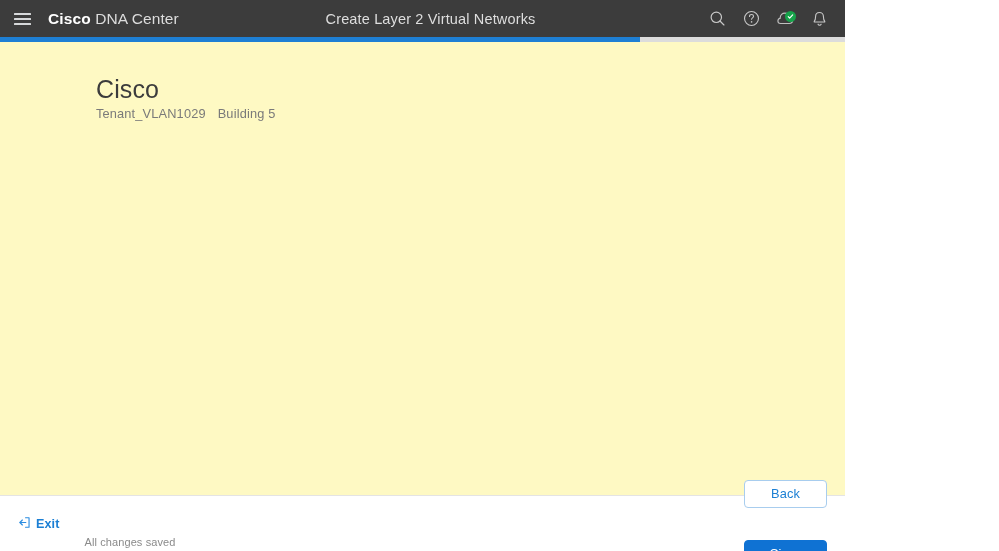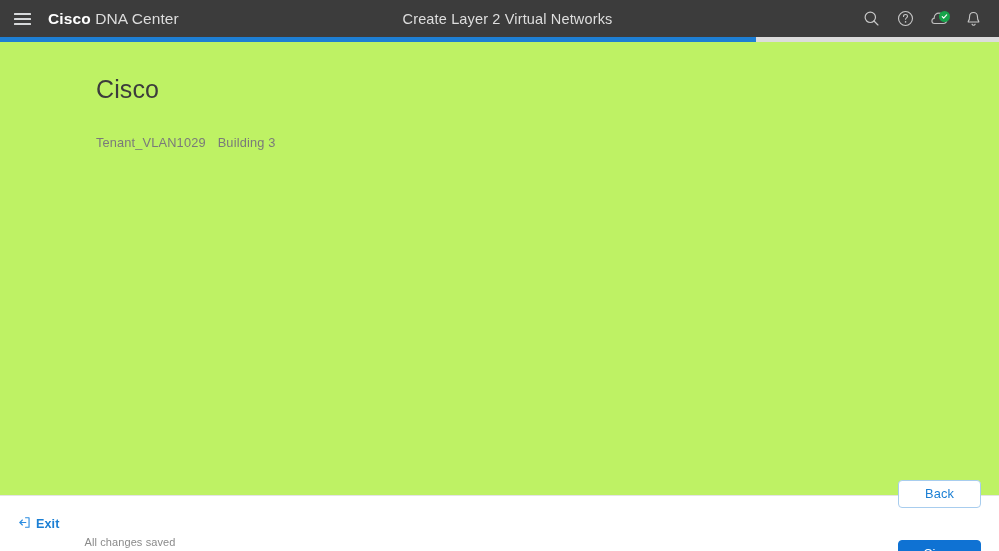--- a/index.html
+++ b/index.html
@@ -12,25 +12,25 @@
 
   body {
     font-family: "Liberation Sans", sans-serif;
     background: #ffffff;
     color: #333333;
     -webkit-font-smoothing: antialiased;
   }
 
   .app {
     position: relative;
-    width: 999px;
+    width: 845px;
     height: 551px;
     display: flex;
     flex-direction: column;
-    background: #bef264;
+    background: #fef9c3;
   }
 
   
   .header {
     height: 37px;
     background: #3c3c3c;
     display: flex;
     align-items: center;
     flex: 0 0 auto;
     position: relative;
@@ -144,21 +144,20 @@
   }
 
   .page-subtitle {
     margin-top: 10px;
     font-size: 13.2px;
     color: #6b6b6b;
     letter-spacing: 0.05px;
   }
 
   .vn-list {
-    margin-top: 29px;
   }
   .vn-row {
     display: flex;
     align-items: baseline;
     gap: 12px;
     font-size: 12.8px;
     color: #7a7a7a;
     letter-spacing: 0.15px;
     line-height: 1.6;
   }
@@ -294,21 +293,21 @@
   </div>
 
   <div class="content">
 
     <h1 class="page-title">Cisco</h1>
 
 
     <div class="vn-list" id="vn-list">
         <div class="vn-row">
           <span>Tenant_VLAN1029</span>
-          <span>Building 3</span>
+          <span>Building 5</span>
         </div>
       </div>
 
   </div>
 
   <div class="footer">
 
     <div class="exit-btn">
       <span>
         <svg width="13" height="13" viewBox="0 0 16 16" fill="none">

